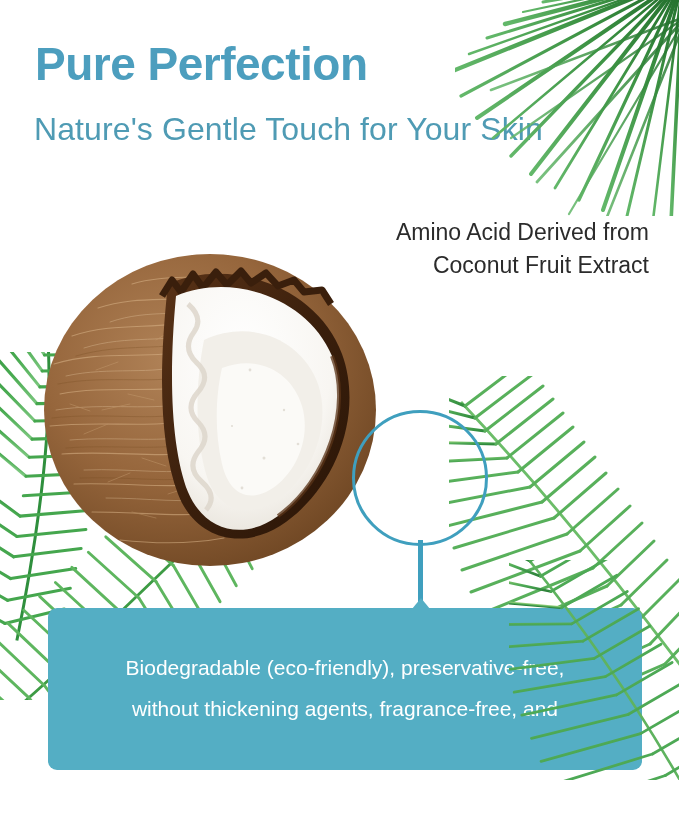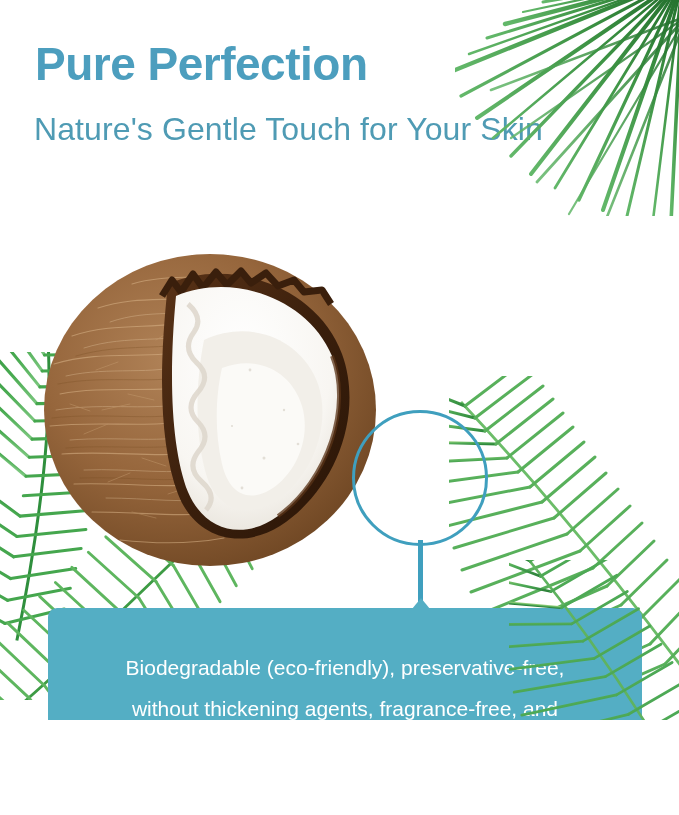--- a/index.html
+++ b/index.html
@@ -9,21 +9,21 @@
     width: 679px;
     height: 815px;
     background: #ffffff;
     font-family: "Liberation Sans", sans-serif;
     overflow: hidden;
   }
 
   #poster {
     position: relative;
     width: 679px;
-    height: 720px;
+    height: 815px;
     background: #ffffff;
     overflow: hidden;
   }
 
   
   .headline {
     position: absolute;
     left: 35px;
     top: 40px;
     font-size: 46px;
@@ -178,20 +178,22 @@
           <path d="M0,0 L-86,216" stroke-width="2.6"></path>
         </g>
       </g>
     </svg>
   </div>
 
   <div class="headline">Pure Perfection</div>
   <div class="subhead">Nature's Gentle Touch for Your Skin</div>
 
   <div class="ingredient-note">
+    <div>Amino Acid Derived from</div>
+    <div>Coconut Fruit Extract</div>
   </div>
 
   <div class="frond-layer frond-l1">
     <svg viewBox="0 0 300 300" width="300" height="300" aria-hidden="true">
       <defs>
         <linearGradient id="gL1" x1="0" y1="0" x2="1" y2="1">
           <stop offset="0%" stop-color="#2f8f3d"></stop>
           <stop offset="60%" stop-color="#49ab51"></stop>
           <stop offset="100%" stop-color="#7cc77f"></stop>
         </linearGradient>

